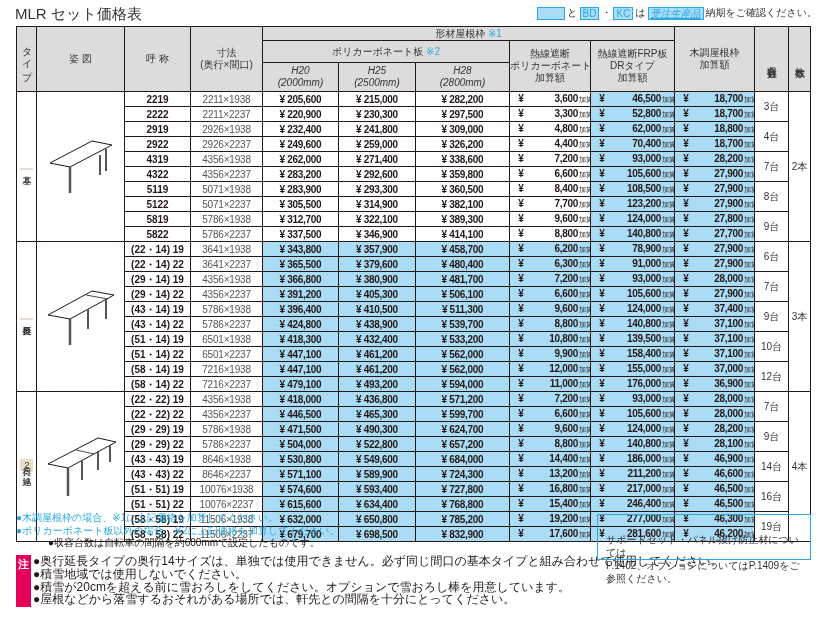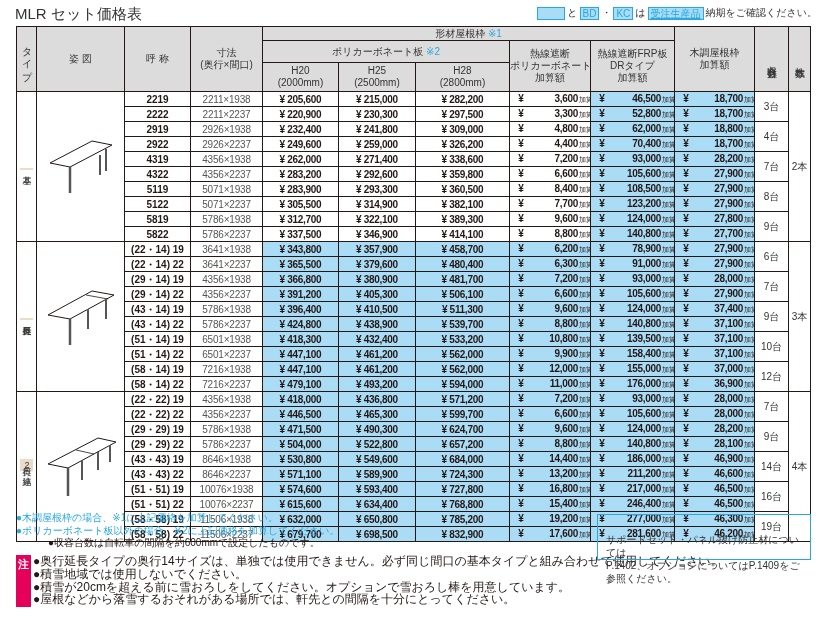--- a/index.html
+++ b/index.html
@@ -10,36 +10,36 @@
   }
   .title {
     position: absolute; left: 15px; top: 5px; font-size: 15px; color: #333;
     letter-spacing: 0;
   }
   .legend {
     position: absolute; right: 12px; top: 6px; font-size: 10px; display: flex; align-items: center; gap: 2px; color: #333;
   }
   .legend .sw { display: inline-block; border: 1px solid #29a8e0; background: #a9ddf7; height: 13px; line-height: 11px; padding: 0 2px; color: #29a8e0; font-size: 10px; text-align: right; }
   .legend .sw.blank { width: 28px; }
-  .legend .sw.txt { text-decoration: underline; }
+  .legend .sw.txt { text-decoration: underline; font-style: italic; }
 
   table.price {
     position: absolute; left: 16px; top: 26px; border-collapse: collapse;
     table-layout: fixed; width: 794px;
   }
   table.price th, table.price td {
     border: 1px solid #231815; padding: 0; text-align: center; vertical-align: middle;
     overflow: hidden; white-space: nowrap;
   }
   table.price th {
     background: #dcdcdd; font-weight: normal; font-size: 10px; color: #333; line-height: 12px;
   }
   table.price thead tr.h1 th { height: 14px; }
   table.price thead tr.h2 th { height: 22px; }
-  table.price thead tr.h3 th { height: 29px; }
+  table.price thead tr.h3 th { height: 29px; font-style: italic; }
   .ast { color: #29a8e0; }
   .vert { writing-mode: vertical-rl; text-orientation: upright; letter-spacing: 1px; display: inline-block; }
   table.price tbody td { height: 14.07px; font-size: 10px; line-height: 13px; }
   td.type { background: #fff; }
   td.type .vlabel {
     writing-mode: vertical-rl; text-orientation: upright; background: #e9dcc9; color: #333;
     font-size: 9px; display: inline-block; padding: 1px 0; letter-spacing: 0;
   }
   td.fig { background: #fff; }
   td.code { font-weight: bold; font-size: 9.5px; text-align: center; }

